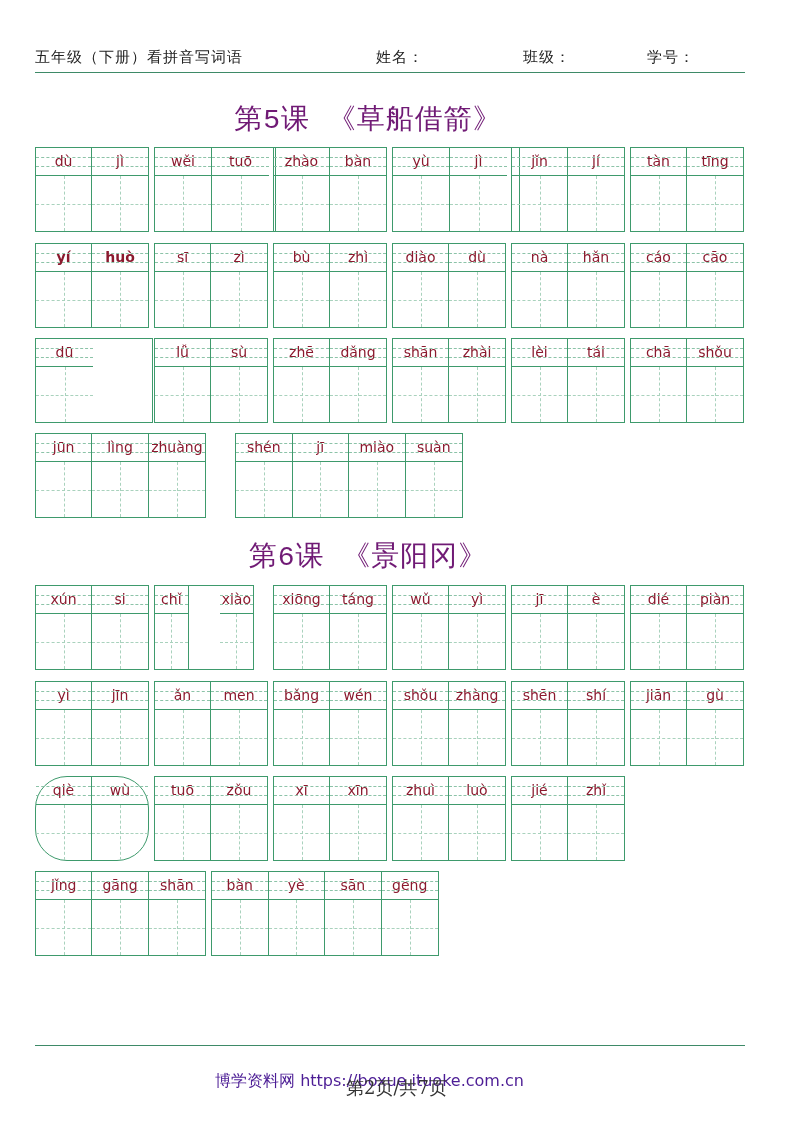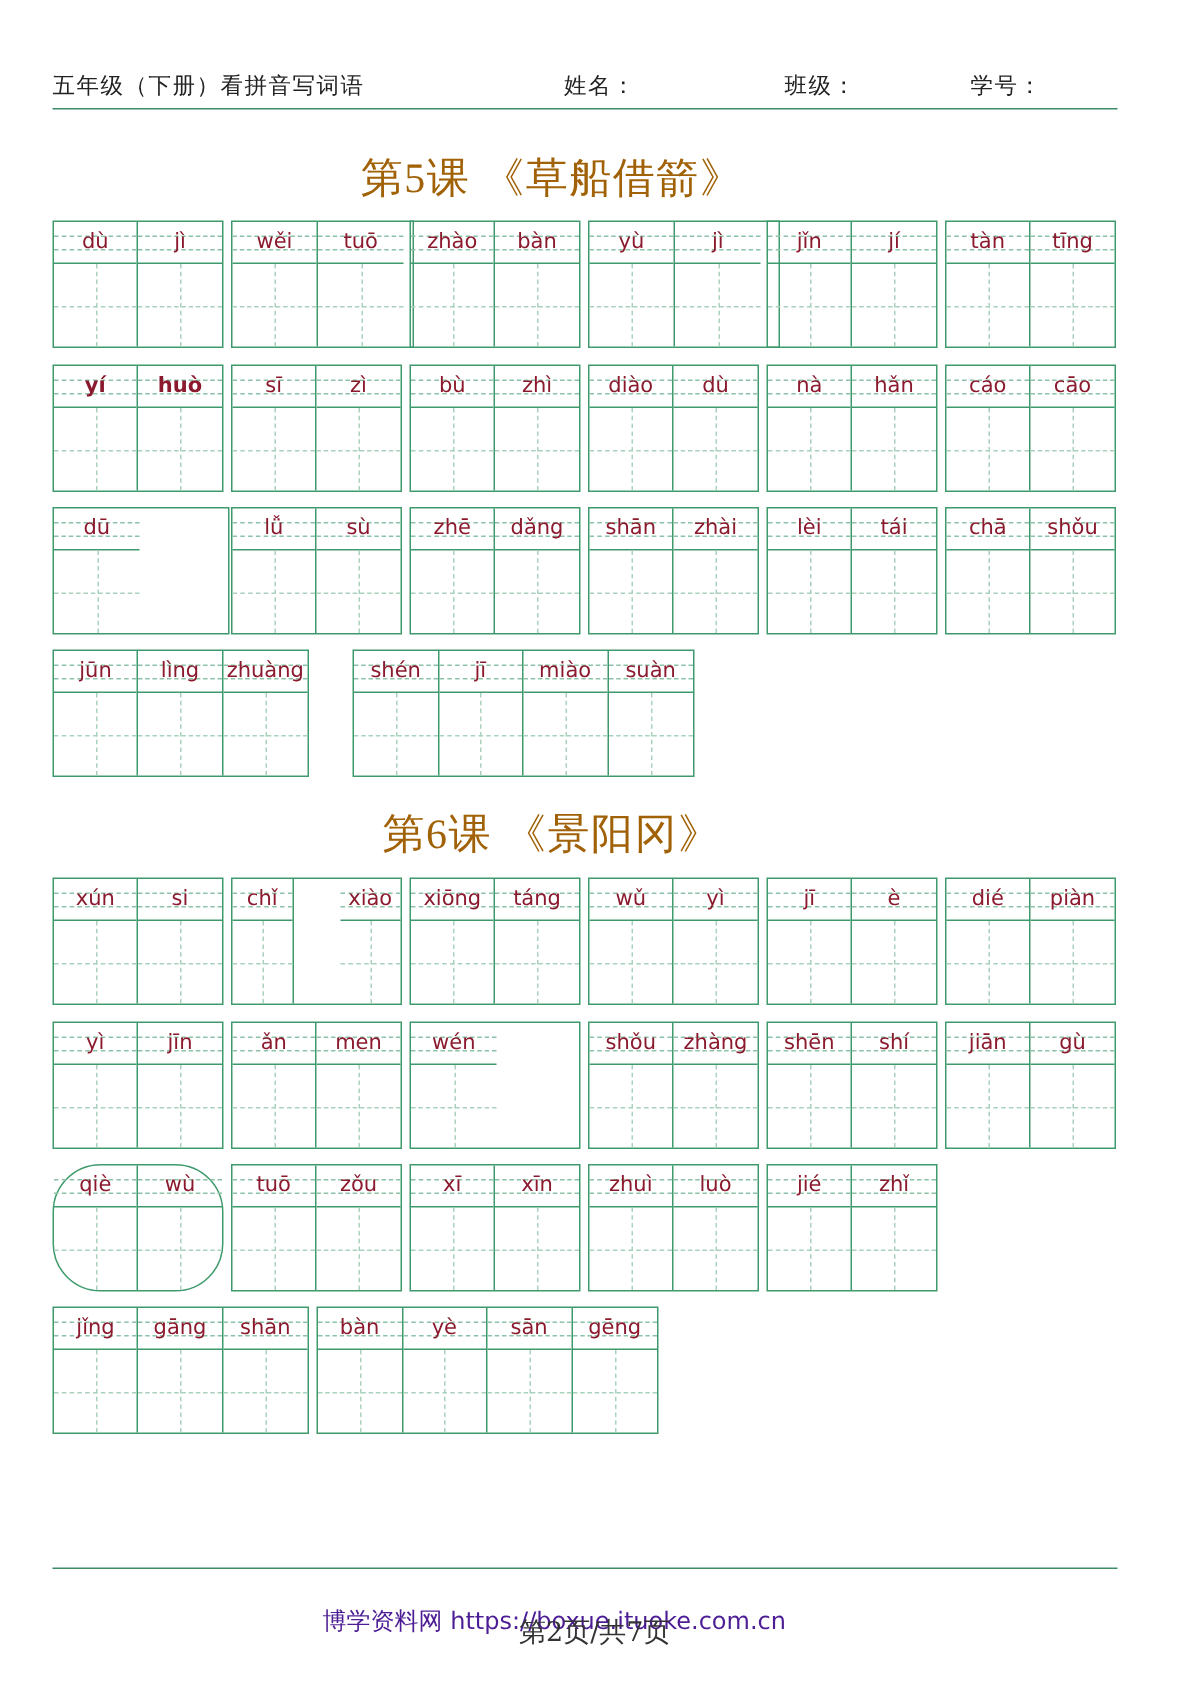--- a/index.html
+++ b/index.html
@@ -1,19 +1,19 @@
 <!DOCTYPE html>
 <html><head>
 <meta charset="utf-8">
 <style>
   html, body { margin: 0; padding: 0; background: #ffffff; }
   body { width: 793px; height: 1122px; position: relative; overflow: hidden; font-family: "DejaVu Serif", serif; }
   .header { position: absolute; left: 35px; top: 46px; width: 710px; height: 26px; border-bottom: 1.5px solid #3e8a67; }
   .header span { position: absolute; top: 2px; font-size: 15px; color: #222; letter-spacing: 1px; font-family: "DejaVu Serif", serif; }
-  .lesson-title { position: absolute; left: 0; width: 736px; text-align: center; color: #a16207; font-size: 28px; font-family: Liberation Serif, serif; letter-spacing: 1px; }
+  .lesson-title { position: absolute; left: 0; width: 736px; text-align: center; color: #701a75; font-size: 28px; font-family: Liberation Mono, monospace; letter-spacing: 1px; }
   .row { position: absolute; left: 35px; height: 86px; }
   .group { position: absolute; top: 0; height: 85px; border: 1.2px solid #3e9a6c; box-sizing: border-box; display: flex; }
   .cell { position: relative; width: 57px; height: 100%; border-right: 1.2px solid #3e9a6c; box-sizing: border-box; }
   .cell:last-child { border-right: none; }
   .py { position: absolute; left: 0; top: 0; width: 100%; height: 28px; border-bottom: 1.2px solid #3e9a6c; box-sizing: border-box; text-align: center; font-family: "DejaVu Sans", sans-serif; font-size: 14px; line-height: 26px; color: #8b1a2e; }
   .py::before, .py::after { content: ""; position: absolute; left: 0; right: 0; border-top: 1px dashed #8cc3a8; }
   .py::before { top: 9px; }
   .py::after { top: 18px; }
   .py span { position: relative; z-index: 1; background: transparent; white-space: nowrap; }
   .box { position: absolute; left: 0; top: 28px; width: 100%; bottom: 0; }
@@ -259,21 +259,21 @@
       <div class="group" style="left: 0px; width: 114px;">
         <div class="cell">
           <div class="py"><span>xún</span></div>
           <div class="box"></div>
         </div>
         <div class="cell">
           <div class="py"><span>si</span></div>
           <div class="box"></div>
         </div>
       </div>
-      <div class="group" style="left: 119px; width: 114px; gap: 31px;">
+      <div class="group" style="left: 119px; width: 100px; gap: 31px;">
         <div class="cell">
           <div class="py"><span>chǐ</span></div>
           <div class="box"></div>
         </div>
         <div class="cell">
           <div class="py"><span>xiào</span></div>
           <div class="box"></div>
         </div>
       </div>
       <div class="group" style="left: 238px; width: 114px;">
@@ -332,20 +332,24 @@
         <div class="cell">
           <div class="py"><span>ǎn</span></div>
           <div class="box"></div>
         </div>
         <div class="cell">
           <div class="py"><span>men</span></div>
           <div class="box"></div>
         </div>
       </div>
       <div class="group" style="left: 238px; width: 114px;">
+        <div class="cell">
+          <div class="py"><span>bǎng</span></div>
+          <div class="box"></div>
+        </div>
         <div class="cell">
           <div class="py"><span>wén</span></div>
           <div class="box"></div>
         </div>
       </div>
       <div class="group" style="left: 357px; width: 114px;">
         <div class="cell">
           <div class="py"><span>shǒu</span></div>
           <div class="box"></div>
         </div>

